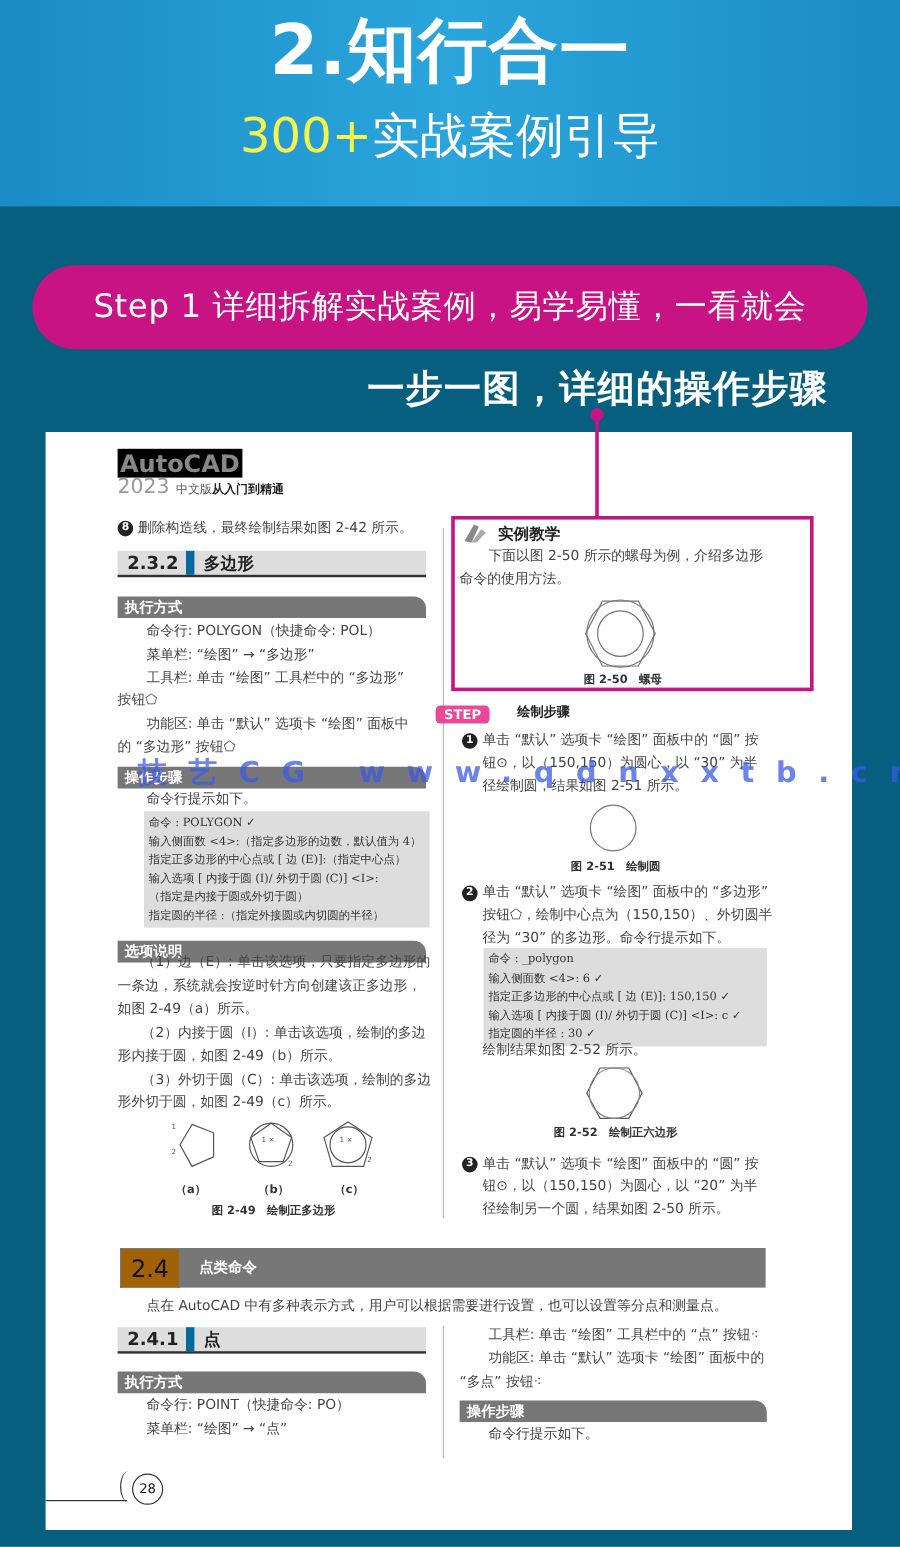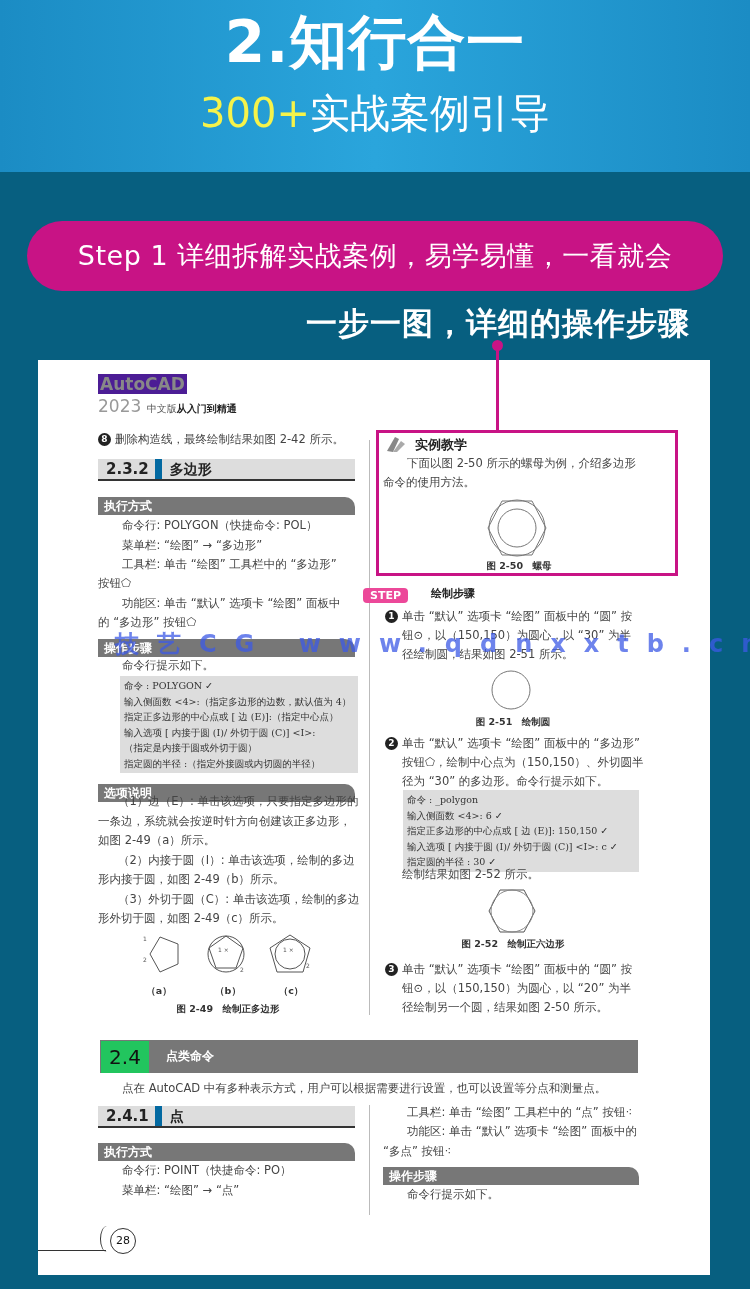--- a/index.html
+++ b/index.html
@@ -12,21 +12,21 @@
   .hero-sub { position: absolute; top: 86px; left: 0; width: 100%; font-size: 40px; color: #fff; }
   .hero-sub .hl { color: #f6f34a; }
 
   .pill { position: absolute; left: 27px; top: 221px; width: 696px; height: 70px; border-radius: 35px;
     background: #c81385; color: #fff; font-size: 27px; line-height: 70px; text-align: center; letter-spacing: 0.5px; }
   .tagline { position: absolute; right: 60px; top: 303px; color: #fff; font-size: 31px; font-weight: bold; letter-spacing: 1px; }
   .connector-dot { position: absolute; left: 492px; top: 340px; width: 11px; height: 11px; border-radius: 50%; background: #c81385; }
   .connector-line { position: absolute; left: 496px; top: 346px; width: 3px; height: 84px; background: #c81385; z-index: 5; }
 
   .page { position: absolute; left: 38px; top: 360px; width: 672px; height: 915px; background: #fff; color: #333; font-size: 11.5px; }
-  .brand1 { position: absolute; left: 60px; top: 14px; font-size: 17px; color: #888; font-weight: bold; background: #4c1d95; padding: 0 2px; }
+  .brand1 { position: absolute; left: 60px; top: 14px; font-size: 20px; color: #888; font-weight: bold; background: #000000; padding: 0 2px; }
   .brand2 { position: absolute; left: 60px; top: 36px; font-size: 17px; color: #999; }
   .brand2 small { font-size: 10px; color: #555; }
   .brand2 b { font-size: 10px; color: #222; }
 
   .line { position: absolute; font-size: 11.5px; color: #444; white-space: nowrap; line-height: 19px; }
   .sec-h { position: absolute; height: 22px; background: #ddd; border-bottom: 2px solid #333; font-weight: bold; font-size: 14px; color: #222; }
   .sec-h .num { display: inline-block; padding: 0 6px 0 8px; border-right: 7px solid #0369a1; line-height: 20px; margin-right: 8px; font-size: 15px; }
   .tab-h { position: absolute; height: 18px; background: #777; border-radius: 0 10px 0 0; color: #fff; font-weight: bold; font-size: 12px; line-height: 18px; padding-left: 6px; }
   .codebox { position: absolute; background: #ddd; font-family: "DejaVu Serif", serif; font-size: 9.5px; line-height: 15.5px; color: #333; padding: 2px 4px; }
   .codebox div { white-space: nowrap; }
@@ -36,21 +36,21 @@
   .col-divider { position: absolute; left: 331px; width: 1px; background: #bbb; }
 
   .example-box { position: absolute; left: 338px; top: 70px; width: 302px; height: 146px; border: 3px solid #c81385; }
   .ex-title { position: absolute; left: 36px; top: 3px; font-size: 13px; font-weight: bold; color: #222; }
   .ex-icon { position: absolute; left: 6px; top: 2px; width: 22px; height: 18px; }
 
   .step-badge { position: absolute; left: 325px; top: 228px; background: #ec4899; color: #fff; font-size: 11px; font-weight: bold; border-radius: 4px; padding: 1px 7px; }
   .step-title { position: absolute; left: 393px; top: 226px; font-size: 11px; font-weight: bold; color: #222; }
 
   .chap-h { position: absolute; left: 62px; top: 680px; width: 538px; height: 33px; background: #777; }
-  .chap-num { position: absolute; left: 0; top: 0; width: 50px; height: 33px; background: #22c55e; border: 1px solid #777; border-bottom: none; font-size: 20px; line-height: 33px; text-align: center; color: #111; }
+  .chap-num { position: absolute; left: 0; top: 0; width: 50px; height: 33px; background: #a16207; border: 1px solid #777; border-bottom: none; font-size: 20px; line-height: 33px; text-align: center; color: #111; }
   .chap-title { position: absolute; left: 66px; top: 0; color: #fff; font-size: 12px; line-height: 33px; font-weight: bold; }
 
   .watermark { position: absolute; top: 630px; left: 115px; font-size: 24px; color: rgba(60,90,230,0.75); font-weight: bold; letter-spacing: 18px; white-space: nowrap; z-index: 10; }
 
   .pageno { position: absolute; left: 72px; top: 868px; width: 26px; height: 26px; border-radius: 50%; border: 1.5px solid #333; font-size: 11px; line-height: 23px; text-align: center; color: #111; }
   .pageline { position: absolute; left: 0; top: 890px; width: 68px; height: 1px; background: #333; }
   .pagecurve { position: absolute; left: 62px; top: 866px; width: 14px; height: 26px; border-left: 1.5px solid #333; border-radius: 50% 0 0 50%; }
 </style>
 </head>
 <body>

